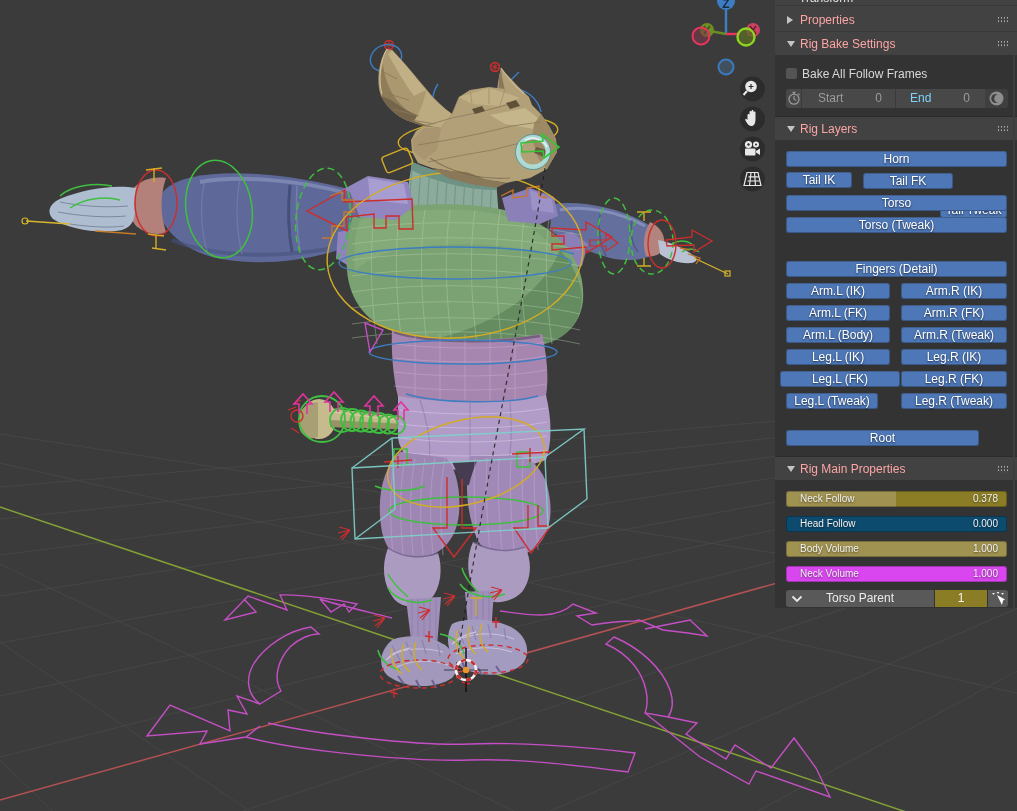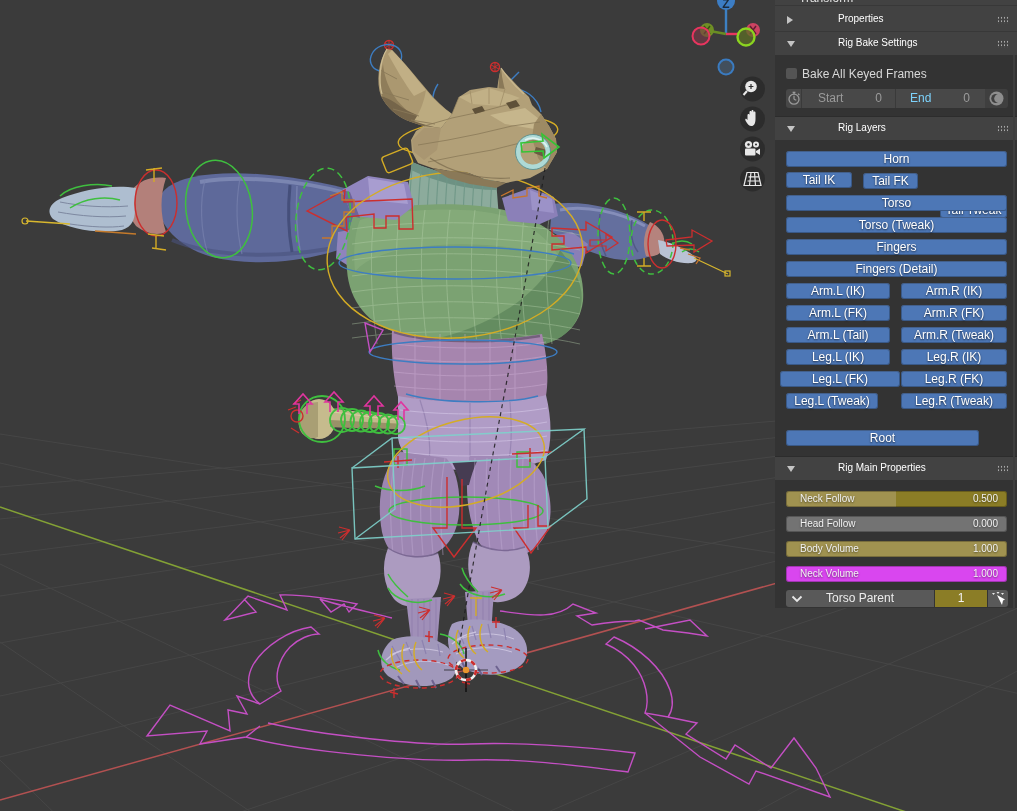--- a/index.html
+++ b/index.html
@@ -1,19 +1,19 @@
 <!DOCTYPE html>
 <html><head><meta charset="utf-8">
 <style>
 html,body{margin:0;padding:0;width:1017px;height:811px;overflow:hidden;background:#3b3b3b;font-family:"Liberation Sans",sans-serif;}
 #scene{position:absolute;left:0;top:0;}
 #panel{position:absolute;left:775px;top:0;width:242px;height:608px;will-change:transform;font-family:"Liberation Sans",sans-serif;}
 .hdr{position:absolute;left:0;width:242px;background:#424242;}
 .bdy{position:absolute;left:0;width:242px;background:#333333;}
-.htxt{position:absolute;left:25px;font-size:10px;color:#ffffff;margin-left:38px;}
+.htxt{position:absolute;left:25px;font-size:12px;color:#fca5a5;}
 .tri{position:absolute;left:12px;width:0;height:0;}
 .trir{border-left:6px solid #c4c4c4;border-top:4px solid transparent;border-bottom:4px solid transparent;}
 .trid{border-top:6px solid #c4c4c4;border-left:4px solid transparent;border-right:4px solid transparent;}
 .grip{position:absolute;left:222px;width:12px;height:8px;
  background-image:radial-gradient(circle,#aaa 0.8px,transparent 1.1px);
  background-size:3px 3.5px;background-position:0 0;}
 .btn{position:absolute;background:#4d77b6;border-radius:3px;color:#fff;font-size:12px;text-align:center;line-height:16px;height:16px;text-shadow:0 1px 2px rgba(0,0,0,0.65);box-shadow:inset 0 0 0 1px rgba(0,0,0,0.25), inset 0 1px 0 rgba(255,255,255,0.08);}
 .sld{position:absolute;left:11px;width:221px;height:16px;border-radius:3px;color:#f2f2f2;font-size:10px;line-height:16px;text-shadow:0 1px 2px rgba(0,0,0,0.5);box-shadow:inset 0 0 0 1px rgba(0,0,0,0.25);}
 .sl{position:absolute;left:14px;}
 .sv{position:absolute;right:9px;}
@@ -346,21 +346,21 @@
 <div style="position:absolute;left:0;top:31px;width:242px;height:1px;background:#383838;"></div>
 <div class="tri trir" style="top:16px;"></div>
 <div class="htxt" style="top:13px;">Properties</div>
 <div class="grip" style="top:16px;"></div>
 <div class="tri trid" style="top:41px;"></div>
 <div class="htxt" style="top:37px;">Rig Bake Settings</div>
 <div class="grip" style="top:40px;"></div>
 
 <div class="bdy" style="top:55px;height:61px;"></div>
 <div style="position:absolute;left:11px;top:68px;width:11px;height:11px;background:#545454;border-radius:2px;"></div>
-<div style="position:absolute;left:27px;top:67px;font-size:12px;color:#d8d8d8;">Bake All Keyed Frames</div>
+<div style="position:absolute;left:27px;top:67px;font-size:12px;color:#d8d8d8;">Bake All Follow Frames</div>
 <div style="position:absolute;left:11px;top:89px;width:221px;height:19px;background:#484848;border-radius:3px;"></div>
 <div style="position:absolute;left:26px;top:89px;width:1px;height:19px;background:#3a3a3a;"></div>
 <div style="position:absolute;left:120px;top:89px;width:1px;height:19px;background:#3a3a3a;"></div>
 <div style="position:absolute;left:210px;top:89px;width:23px;height:19px;background:#3f3f3f;border-radius:0 3px 3px 0;"></div>
 <svg style="position:absolute;left:12px;top:91px;" width="14" height="15" viewBox="0 0 14 15">
  <circle cx="7" cy="8.2" r="5" fill="none" stroke="#9a9a9a" stroke-width="1.3"></circle>
  <line x1="7" y1="8.2" x2="7" y2="4.8" stroke="#9a9a9a" stroke-width="1.2"></line>
  <line x1="7" y1="8.2" x2="9.3" y2="9.2" stroke="#9a9a9a" stroke-width="1.2"></line>
  <line x1="5.6" y1="1.4" x2="8.4" y2="1.4" stroke="#9a9a9a" stroke-width="1.4"></line>
  <line x1="7" y1="1.4" x2="7" y2="3.2" stroke="#9a9a9a" stroke-width="1.2"></line>
@@ -377,51 +377,50 @@
 </svg>
 
 <div style="position:absolute;left:0;top:116px;width:242px;height:1px;background:#2c2c2c;"></div>
 <div class="hdr" style="top:117px;height:23px;"></div>
 <div class="tri trid" style="top:126px;"></div>
 <div class="htxt" style="top:122px;">Rig Layers</div>
 <div class="grip" style="top:125px;"></div>
 <div class="bdy" style="top:140px;height:316px;"></div>
 <div class="btn" style="left:11px;top:151px;width:221px;">Horn</div>
 <div class="btn" style="left:11px;top:172px;width:66px;">Tail IK</div>
-<div class="btn" style="left:88px;top:173px;width:55px;">Tail FK</div>
+<div class="btn" style="left:88px;top:173px;width:90px;">Tail FK</div>
 <div class="btn" style="left:165px;top:184px;width:67px;margin-top:18px;">Tail Tweak</div>
 <div class="btn" style="left:11px;top:217px;width:221px;">Torso (Tweak)</div>
 <div class="btn" style="left:11px;top:195px;width:221px;">Torso</div>
-<div class="btn" style="left:11px;top:239px;width:221px;">Fingers</div>
 <div class="btn" style="left:11px;top:261px;width:221px;">Fingers (Detail)</div>
 <div class="btn" style="left:11px;top:283px;width:104px;">Arm.L (IK)</div>
 <div class="btn" style="left:126px;top:283px;width:106px;">Arm.R (IK)</div>
 <div class="btn" style="left:11px;top:305px;width:104px;">Arm.L (FK)</div>
 <div class="btn" style="left:126px;top:305px;width:106px;">Arm.R (FK)</div>
-<div class="btn" style="left:11px;top:327px;width:104px;">Arm.L (Tail)</div>
+<div class="btn" style="left:11px;top:327px;width:104px;">Arm.L (Body)</div>
 <div class="btn" style="left:126px;top:327px;width:106px;">Arm.R (Tweak)</div>
 <div class="btn" style="left:11px;top:349px;width:104px;">Leg.L (IK)</div>
 <div class="btn" style="left:126px;top:349px;width:106px;">Leg.R (IK)</div>
 <div class="btn" style="left:5px;top:371px;width:120px;">Leg.L (FK)</div>
 <div class="btn" style="left:126px;top:371px;width:106px;">Leg.R (FK)</div>
 <div class="btn" style="left:11px;top:393px;width:92px;">Leg.L (Tweak)</div>
 <div class="btn" style="left:126px;top:393px;width:106px;">Leg.R (Tweak)</div>
 <div class="btn" style="left:11px;top:430px;width:193px;">Root</div>
 
 <div style="position:absolute;left:0;top:456px;width:242px;height:1px;background:#2c2c2c;"></div>
 <div class="hdr" style="top:457px;height:23px;"></div>
 <div class="tri trid" style="top:466px;"></div>
 <div class="htxt" style="top:462px;">Rig Main Properties</div>
 <div class="grip" style="top:465px;"></div>
 <div class="bdy" style="top:480px;height:128px;"></div>
 <div class="sld" style="top:491px;background:linear-gradient(to right,#a09250 0,#a09250 110px,#8b7d26 110px,#8b7d26 100%);">
  <span class="sl">Neck Follow</span>
-      <span class="sv">0.500</span>
+      <span class="sv">0.378</span>
     </div>
-<div class="sld" style="top:516px;background:#737373;">
+<div class="sld" style="top:516px;background:#0c4a6e;">
  <span class="sl">Head Follow</span>
       <span class="sv">0.000</span>
     </div>
 <div class="sld" style="top:541px;background:#a09250;">
  <span class="sl">Body Volume</span>
       <span class="sv">1.000</span>
     </div>
 <div class="sld" style="top:566px;background:#d946ef;">
  <span class="sl">Neck Volume</span>
       <span class="sv">1.000</span>

